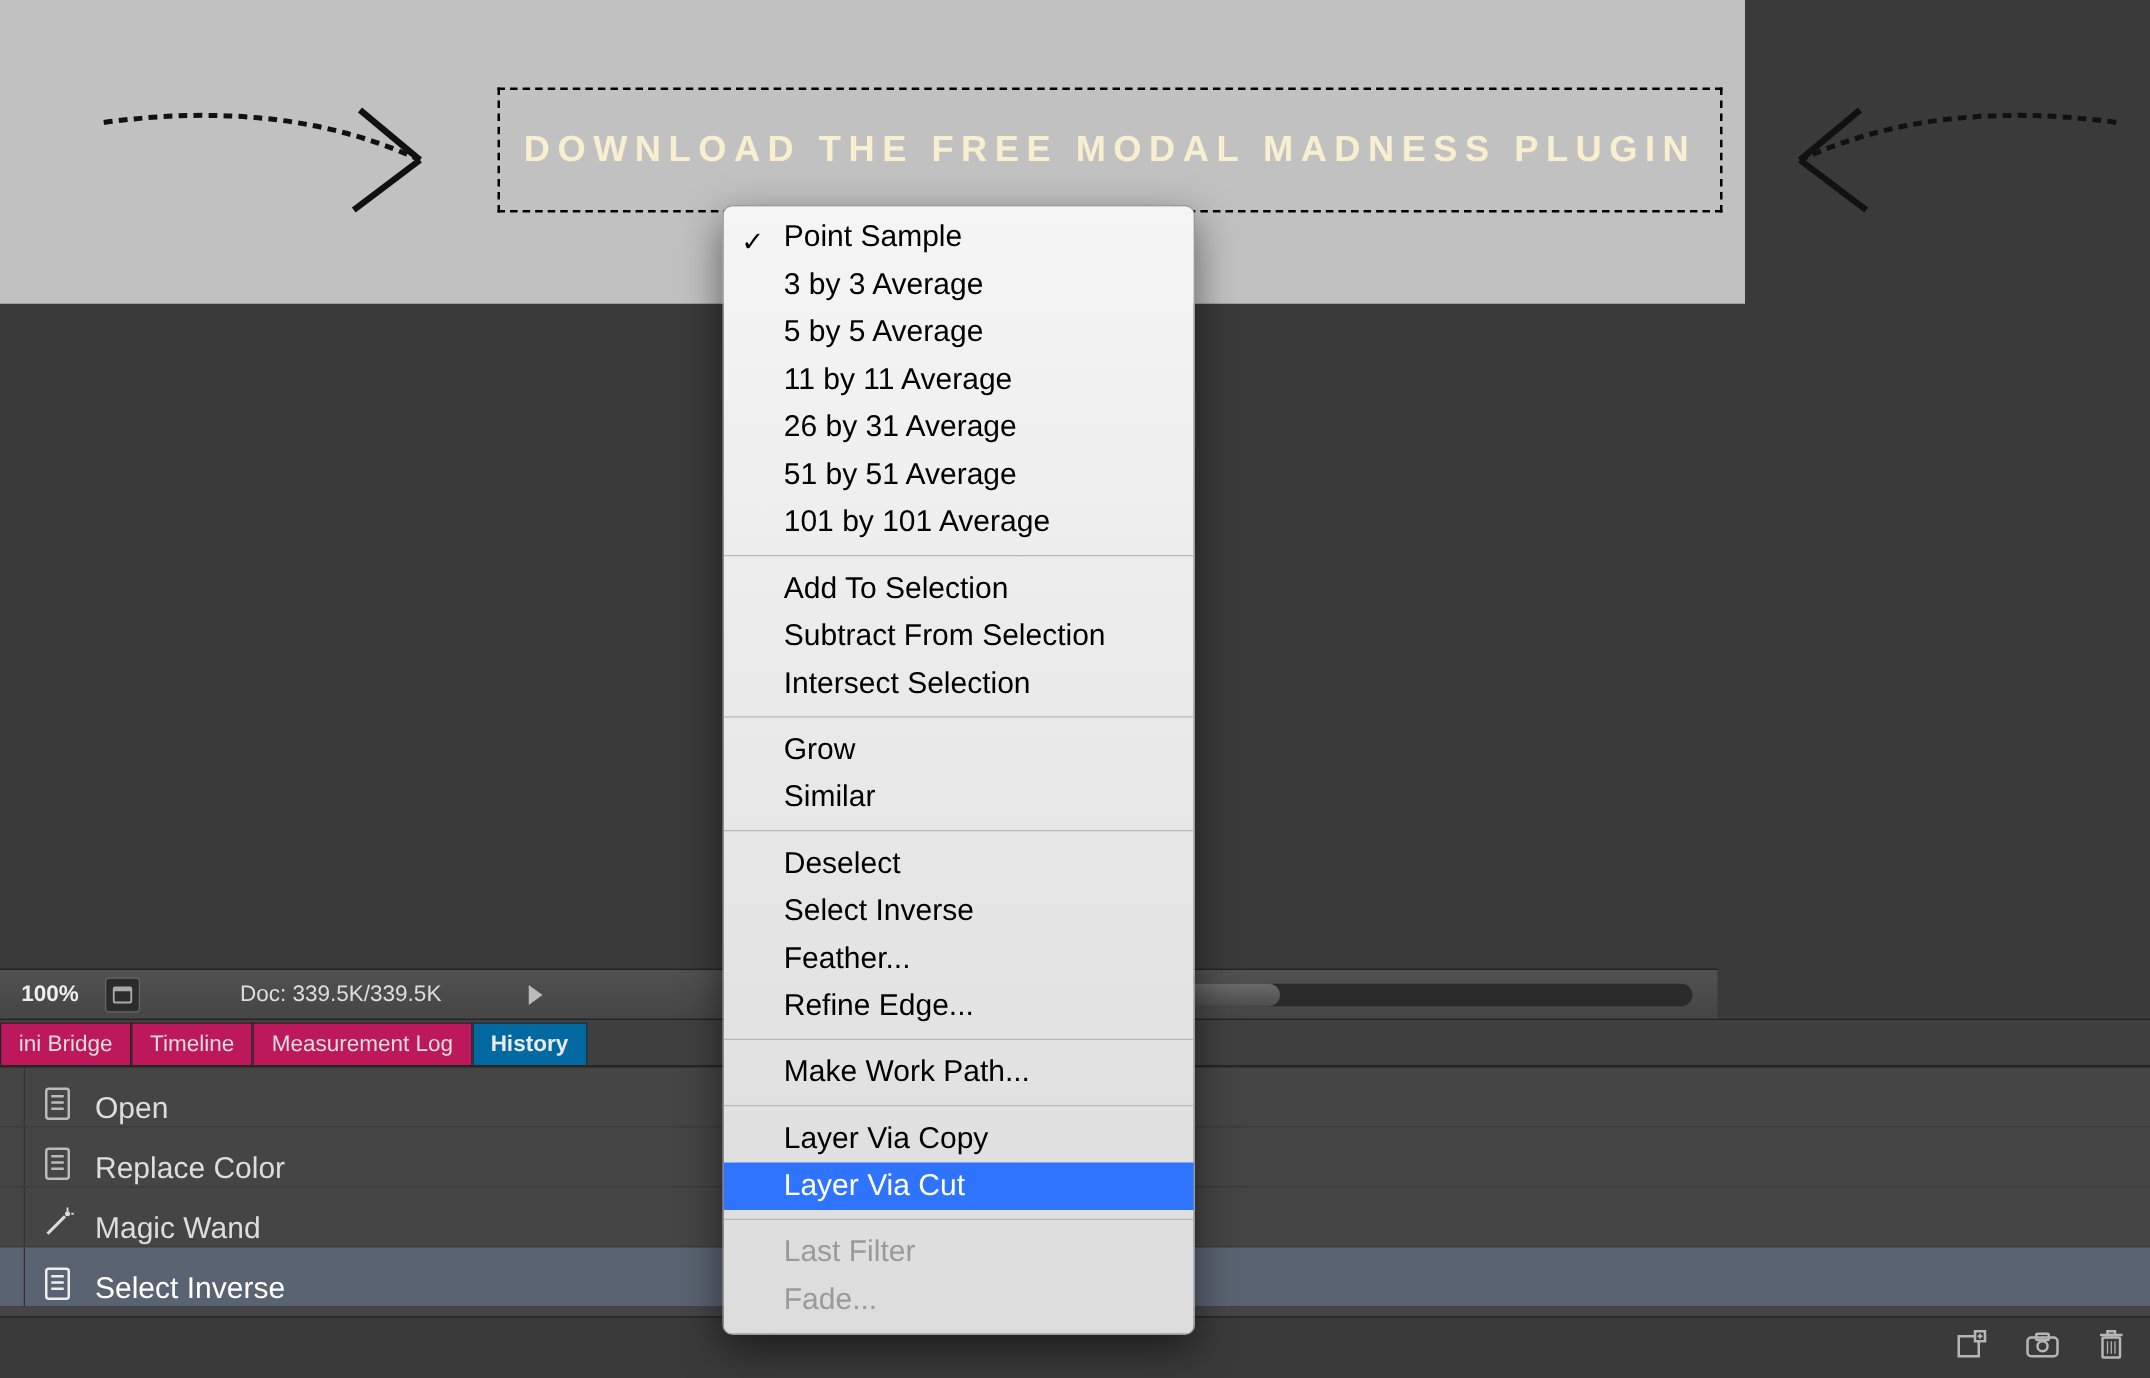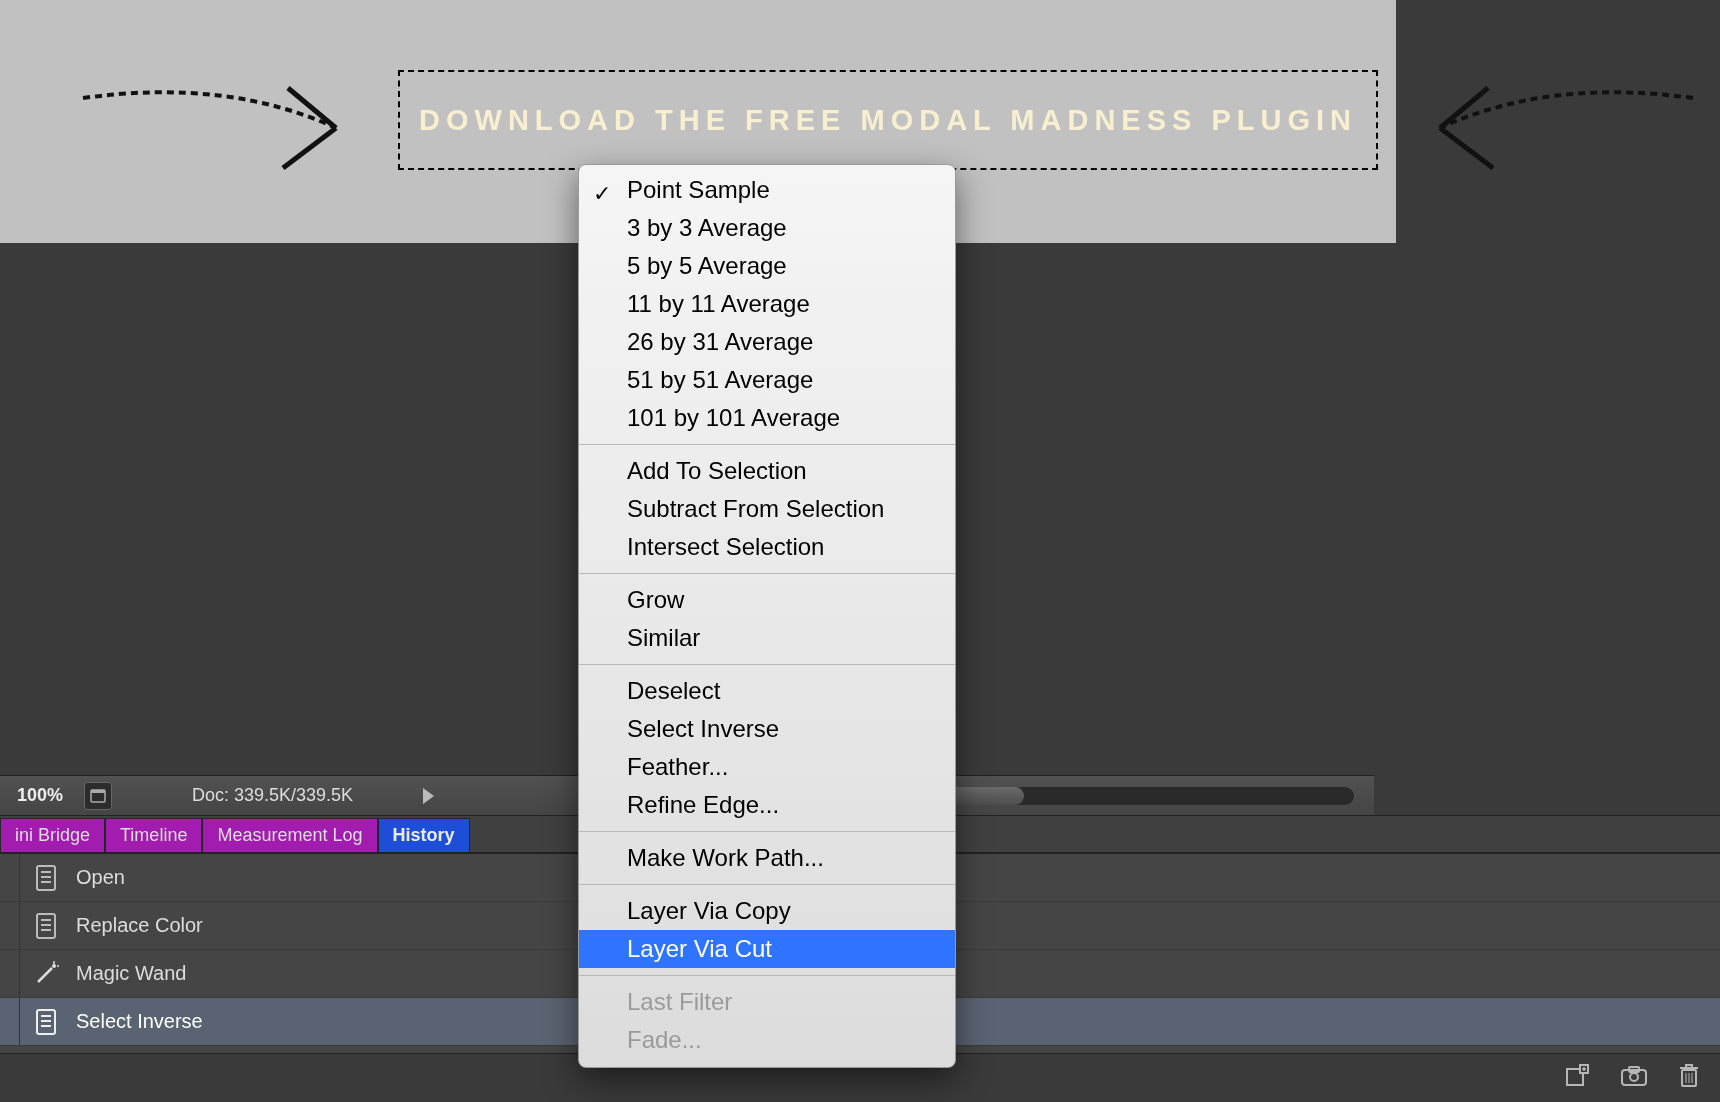--- a/index.html
+++ b/index.html
@@ -115,28 +115,28 @@
     background: #404040;
     border-top: 1px solid #222;
     border-bottom: 1px solid #222;
     display: flex;
     align-items: flex-end;
   }
   .ptab {
     padding: 6px 14px 6px 14px;
     font-size: 18px;
     color: #ddd;
-    background: #a21caf;
+    background: #be185d;
     border: 1px solid #262626;
     border-bottom: none;
     margin-right: 0;
     cursor: default;
   }
   .ptab.active {
-    background: #1d4ed8;
+    background: #0369a1;
     font-weight: 600;
     color: #eaeaea;
   }
 
   
   .panel-body {
     position: absolute;
     left: 0; top: 853px;
     width: 1720px; height: 200px;
     background: #454545;
@@ -151,24 +151,24 @@
     display: flex;
     justify-content: flex-end;
     align-items: center;
     padding-right: 20px;
     gap: 30px;
   }
   .panel-bottom-bar svg { opacity: 0.85; }
   .hist-row {
     height: 48px;
     display: flex;
-    align-items: center;
+    align-items: flex-end;
     border-bottom: 1px solid #3a3a3a;
     color: #ddd;
-    font-size: 20px;
+    font-size: 24px;
   }
   .hist-row.selected {
     background: #5a6371;
     color: #fff;
   }
   .hist-gutter {
     width: 20px; height: 100%;
     border-right: 1px solid #333;
   }
   .hist-icon {

